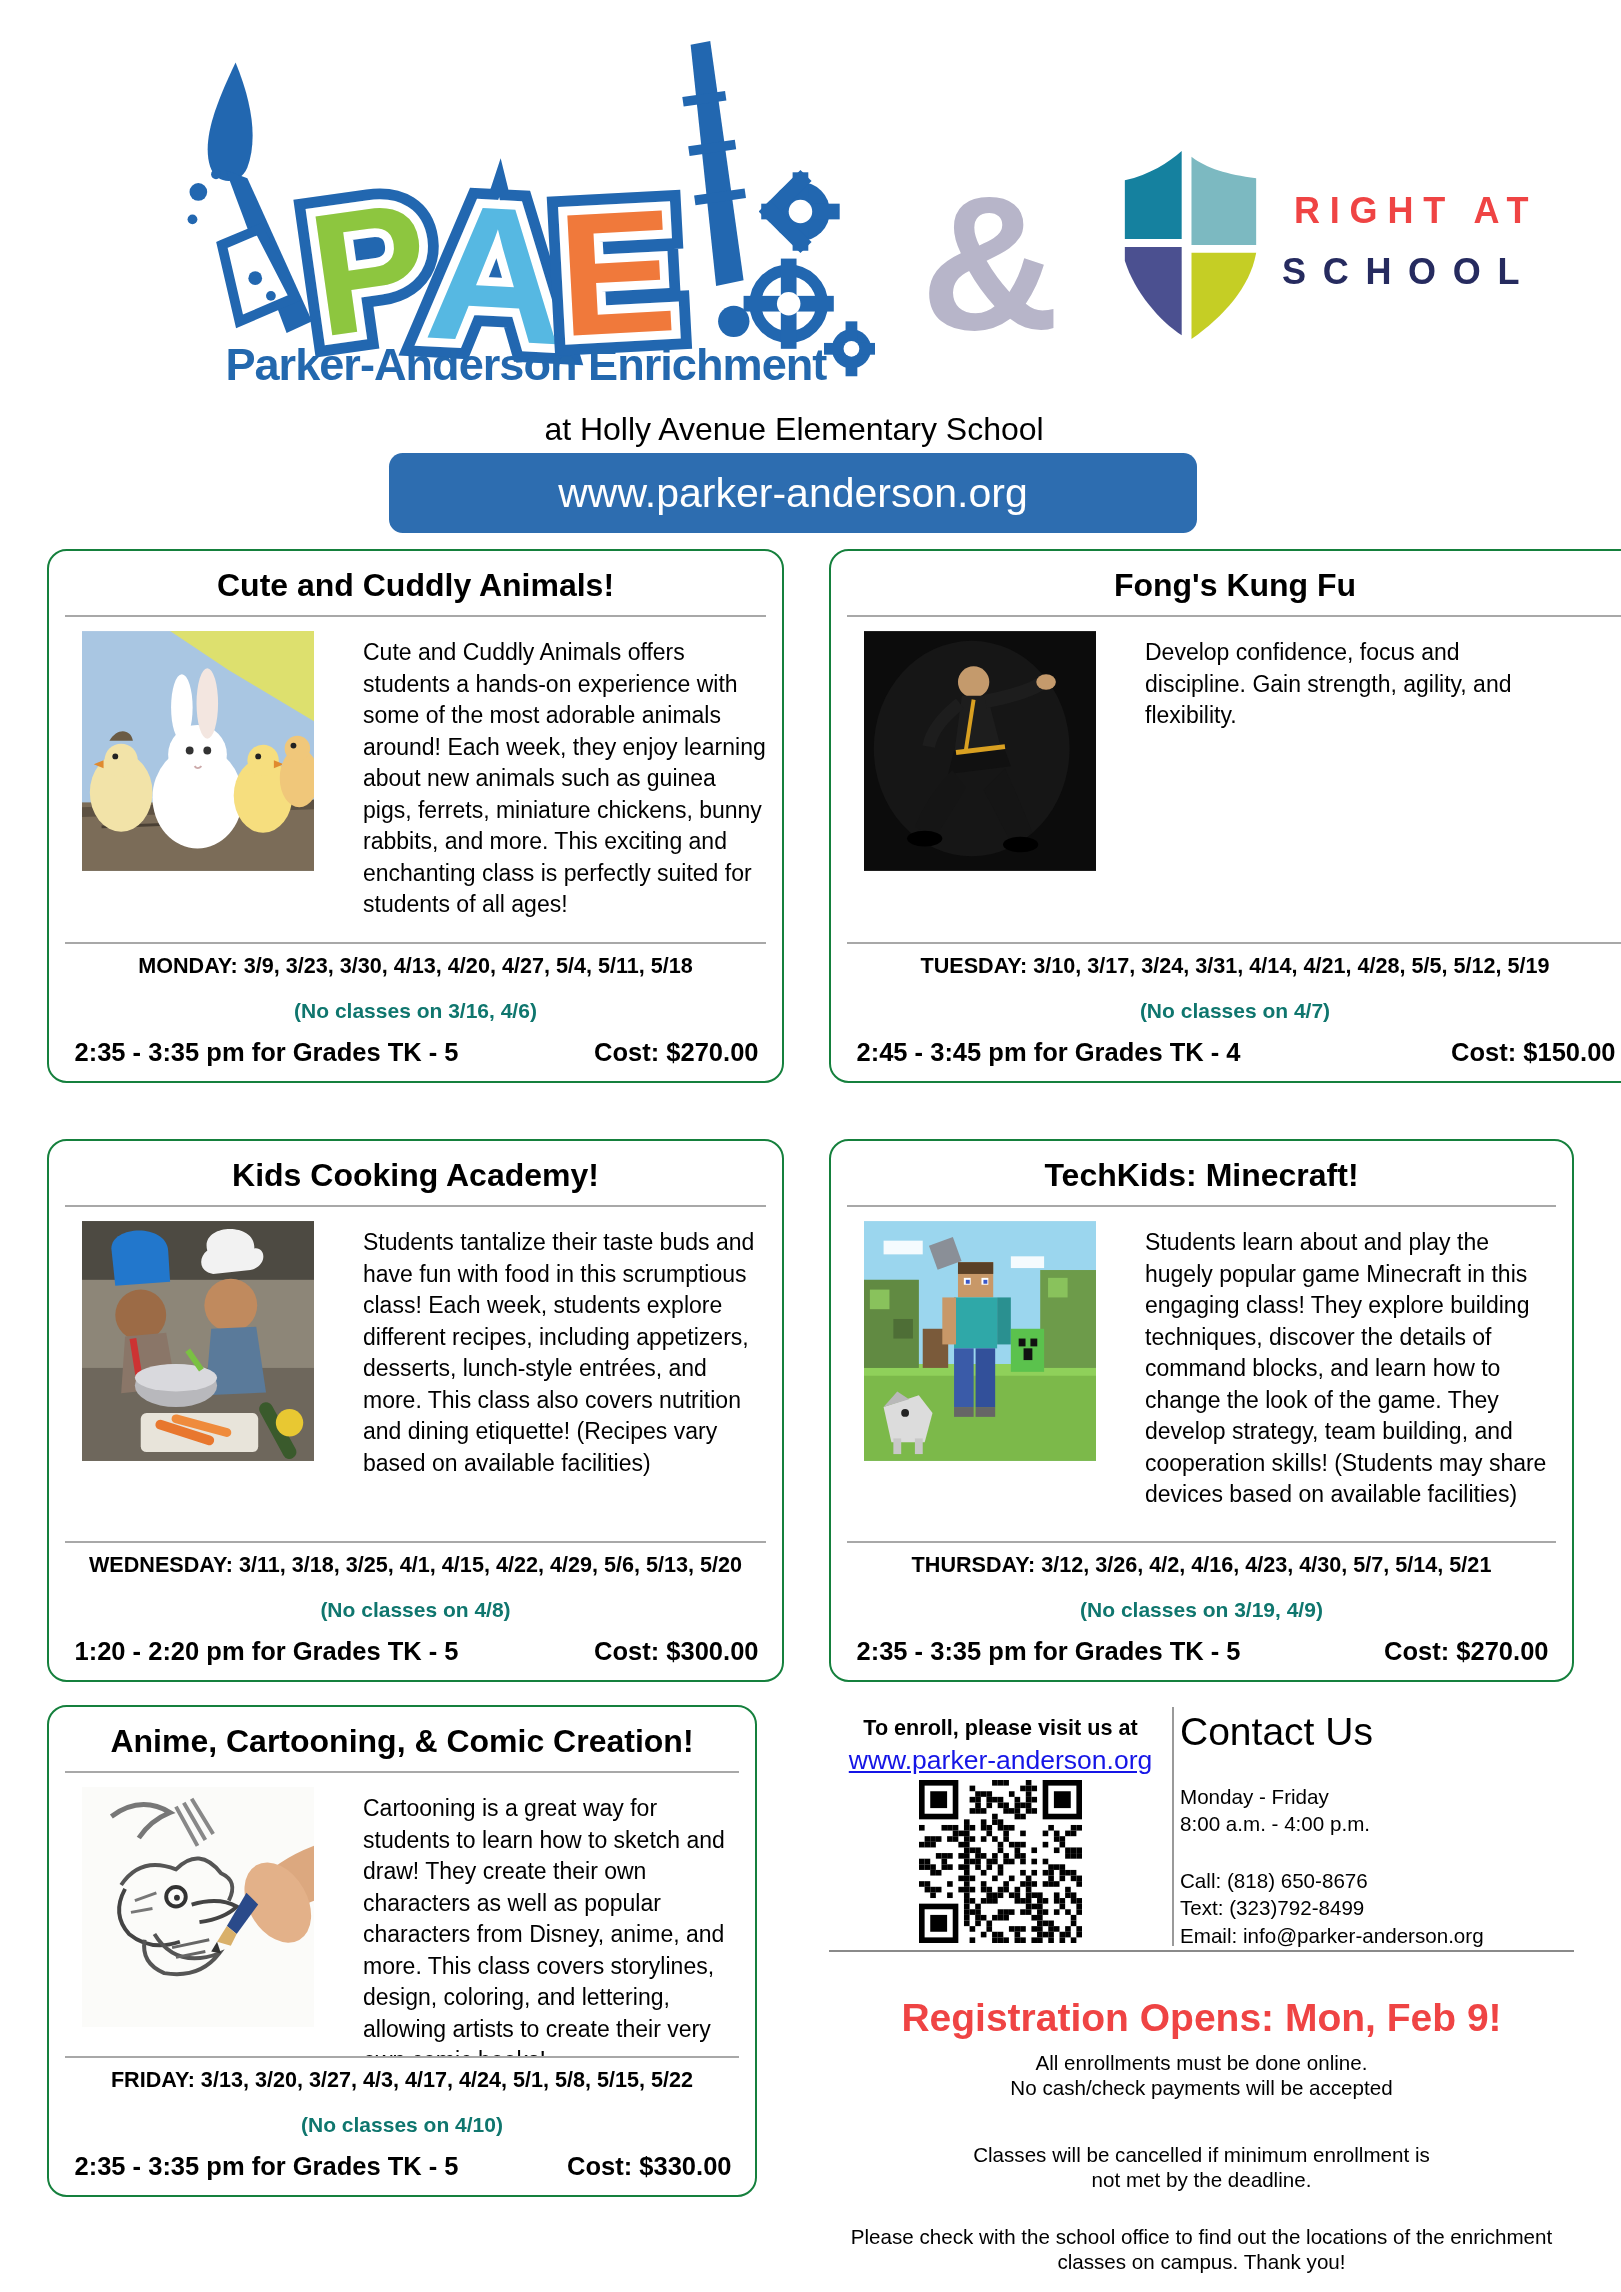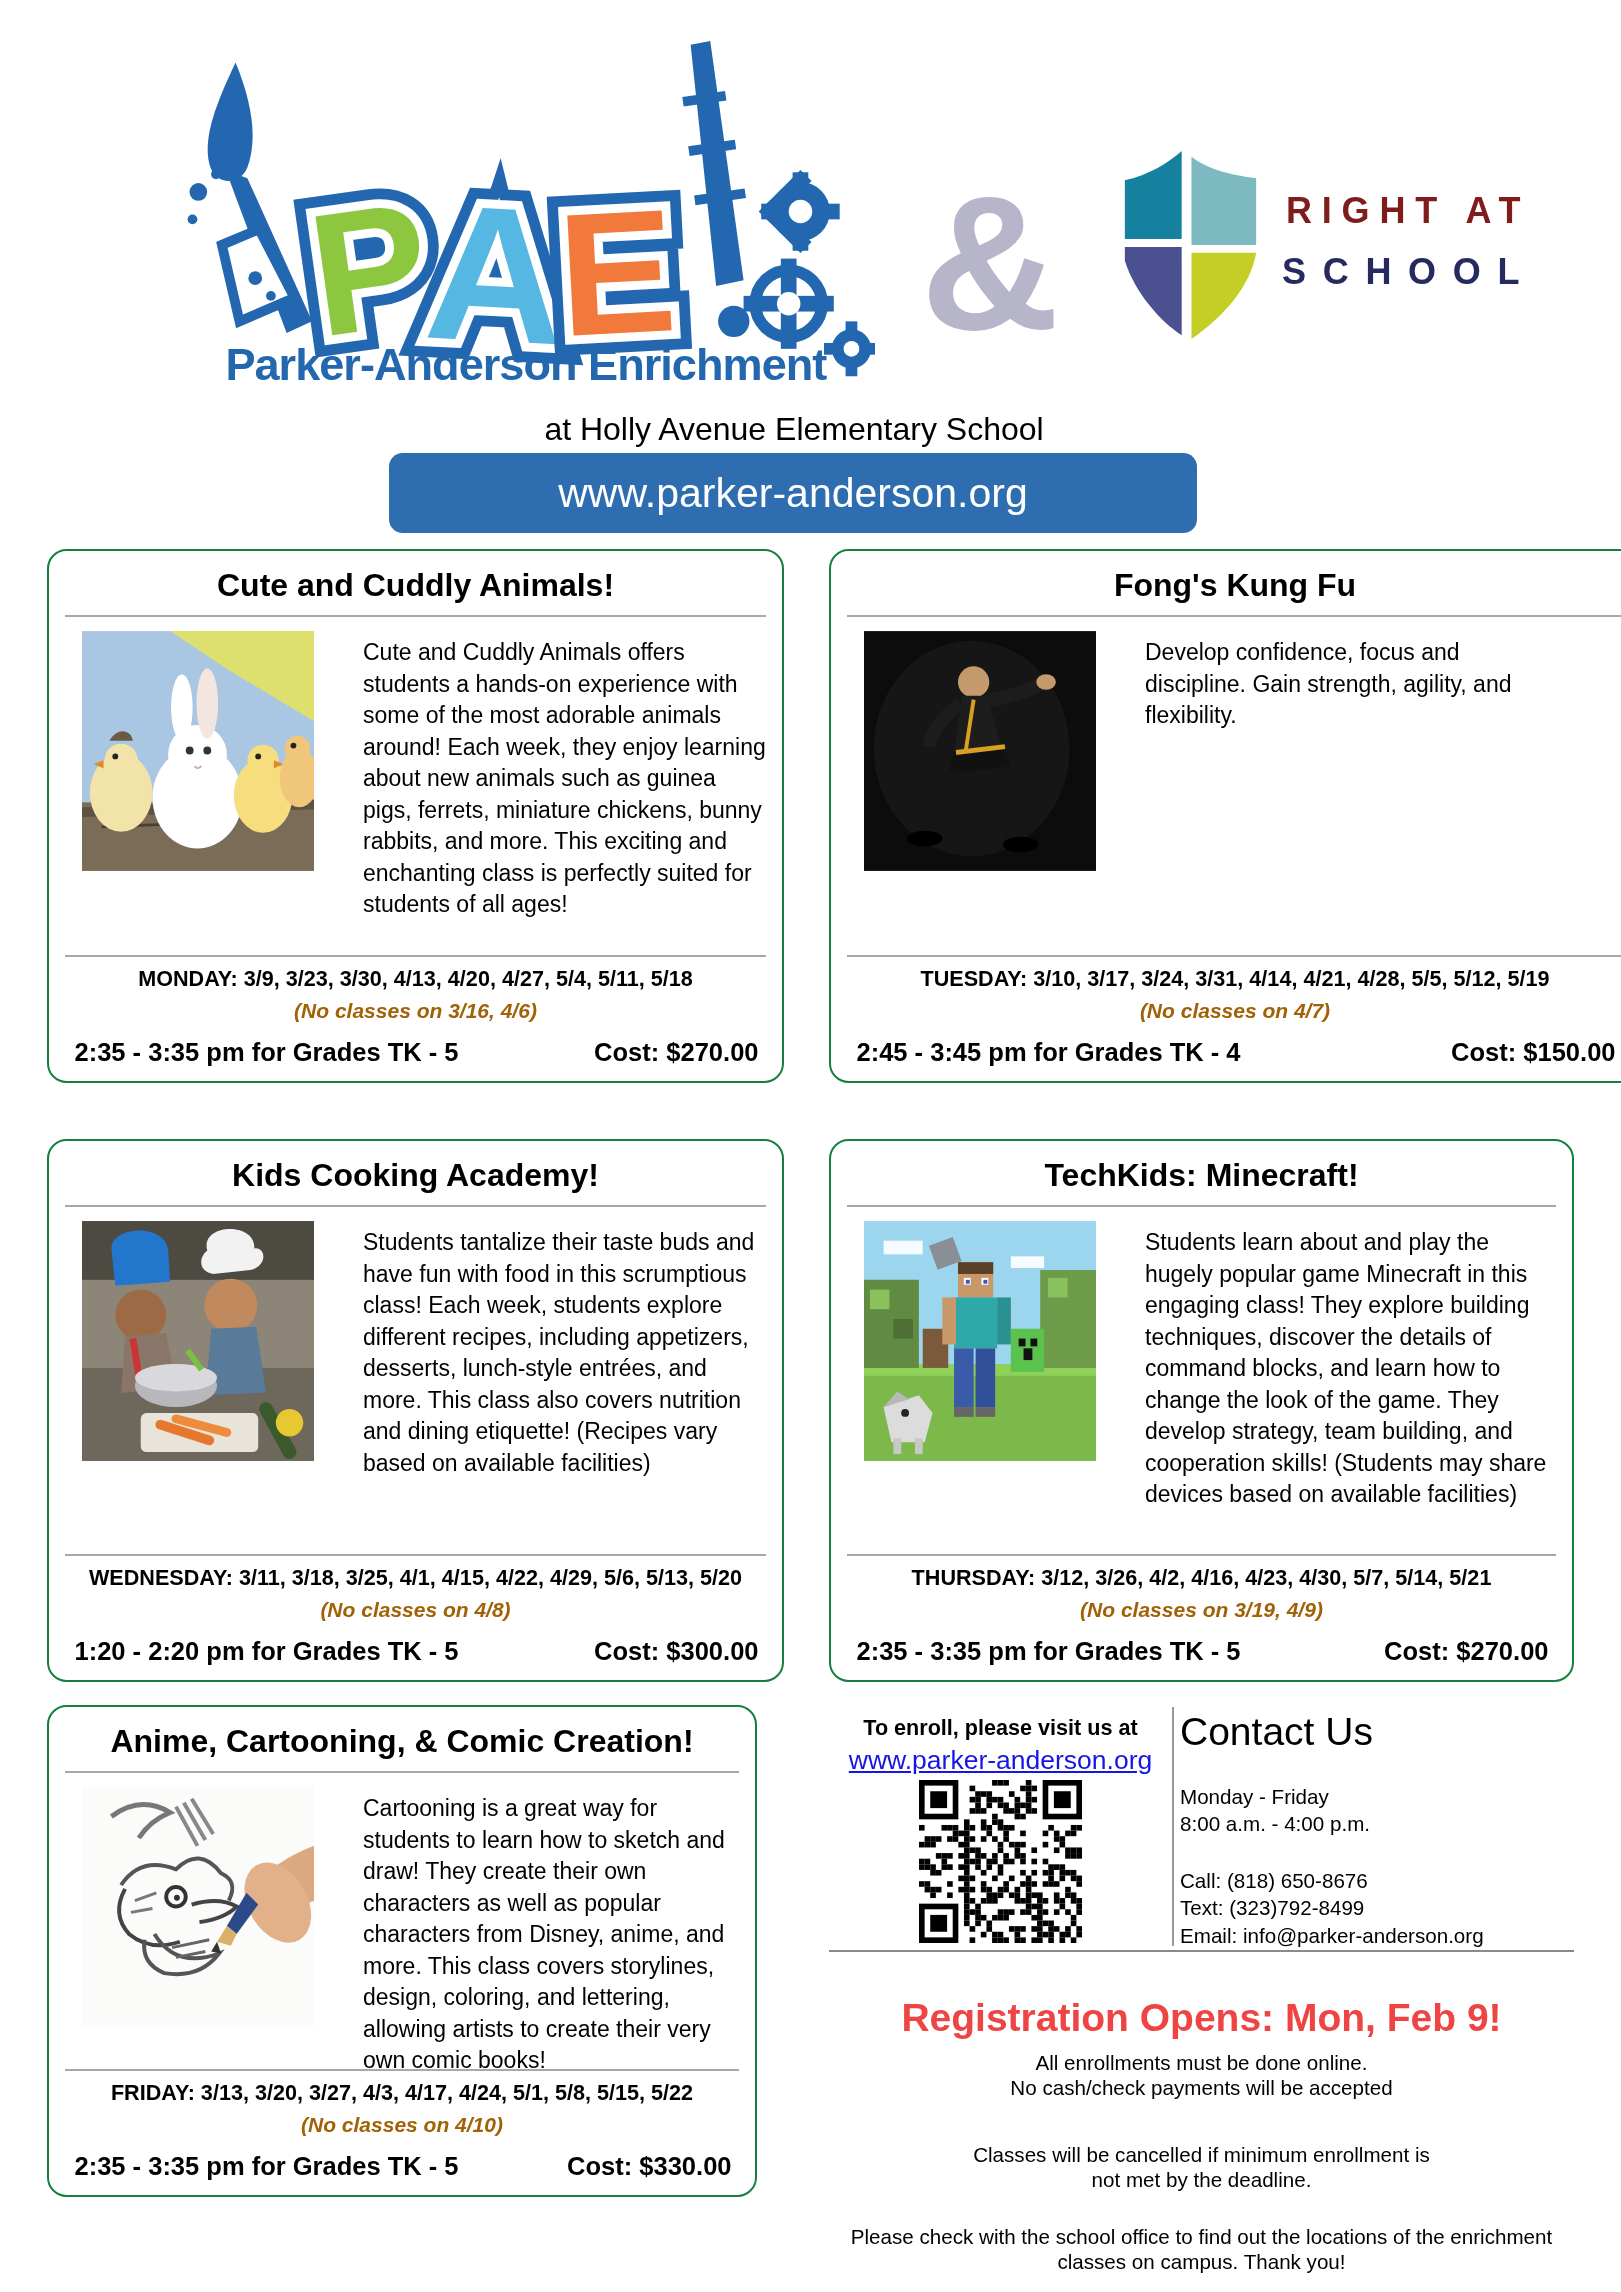--- a/index.html
+++ b/index.html
@@ -9,22 +9,22 @@
     font-family:"Liberation Sans", sans-serif; color:#000; overflow:hidden;
   }
   
   .pae-logo { position:absolute; left:165px; top:35px; width:710px; height:359px; }
   .ampersand {
     position:absolute; left:902px; top:165px; width:176px; height:206px;
     font-size:192px; font-weight:bold; color:#b7b5c9; line-height:196px; text-align:center;
   }
   .ras-logo { position:absolute; left:1117px; top:147px; width:461px; height:206px; }
   .ras-shield { position:absolute; left:0; top:0; width:147px; height:196px; }
-  .ras-line1 { position:absolute; left:169px; top:43px; font-size:36px; font-weight:bold;
-               letter-spacing:9.8px; color:#7f1d1d; white-space:nowrap; }
+  .ras-line1 { position:absolute; left:177px; top:43px; font-size:36px; font-weight:bold;
+               letter-spacing:9.8px; color:#ef4444; white-space:nowrap; }
   .ras-line2 { position:absolute; left:165px; top:104px; font-size:36px; font-weight:bold;
                letter-spacing:16.7px; color:#262b5f; white-space:nowrap; }
   .subtitle {
     position:absolute; left:402px; top:411px; width:784px; text-align:center;
     font-size:32px; color:#000;
   }
   .banner {
     position:absolute; left:389px; top:453px; width:808px; height:80px;
     background:#2d6db0; border-radius:13.7px; color:#fff; font-size:41px;
     text-align:center; line-height:80px;
@@ -40,21 +40,21 @@
   .card-3 { left:829px; top:1139px; width:745px; height:543px; }
   .card-4 { left:47px;  top:1705px; width:710px; height:492px; }
   .card-title { text-align:center; font-size:32px; font-weight:bold; padding:15.7px 7.8px 11.8px 7.8px; }
   .card-sep { border:none; border-top:2px solid #a8a8a8; margin:0 15.7px; }
   .card-body { display:flex; flex:1; padding:13.7px 15.7px 5.9px 33px; gap:49px; overflow:hidden; }
   .photo { width:232px; height:240px; flex:0 0 232px; }
   .photo svg { width:100%; height:100%; display:block; }
   .desc { font-size:23px; line-height:1.37; padding-top:5.9px; max-width:412px; }
   .sched-block { margin-top:auto; padding-bottom:13.7px; }
   .sched-line { text-align:center; font-size:21.6px; font-weight:bold; white-space:nowrap; margin-top:9.8px; }
-  .no-classes { text-align:center; font-size:21px; font-weight:bold; color:#a16207; margin-top:7px;font-style:italic; }
+  .no-classes { text-align:center; font-size:21px; font-weight:bold; color:#0f766e; margin-top:20px; }
   .bottom-row { display:flex; justify-content:space-between; font-size:25.5px; font-weight:bold;
                 padding:0 23.5px 0 25.5px; margin-top:15px;gap:36px; }
   
   .enroll-head { position:absolute; left:829px; top:1715px; width:343px; text-align:center;
                  font-size:21.6px; font-weight:bold; }
   .enroll-link { position:absolute; left:829px; top:1745px; width:343px; text-align:center;
                  font-size:26.5px; color:#1515e6; text-decoration:underline; }
   .qr { position:absolute; left:919px; top:1780px; width:163px; height:163px; }
   .vdivider { position:absolute; left:1172px; top:1707px; width:2px; height:239px; background:#9a9a9a; }
   .contact { position:absolute; left:1180px; top:1710px; width:394px; }

